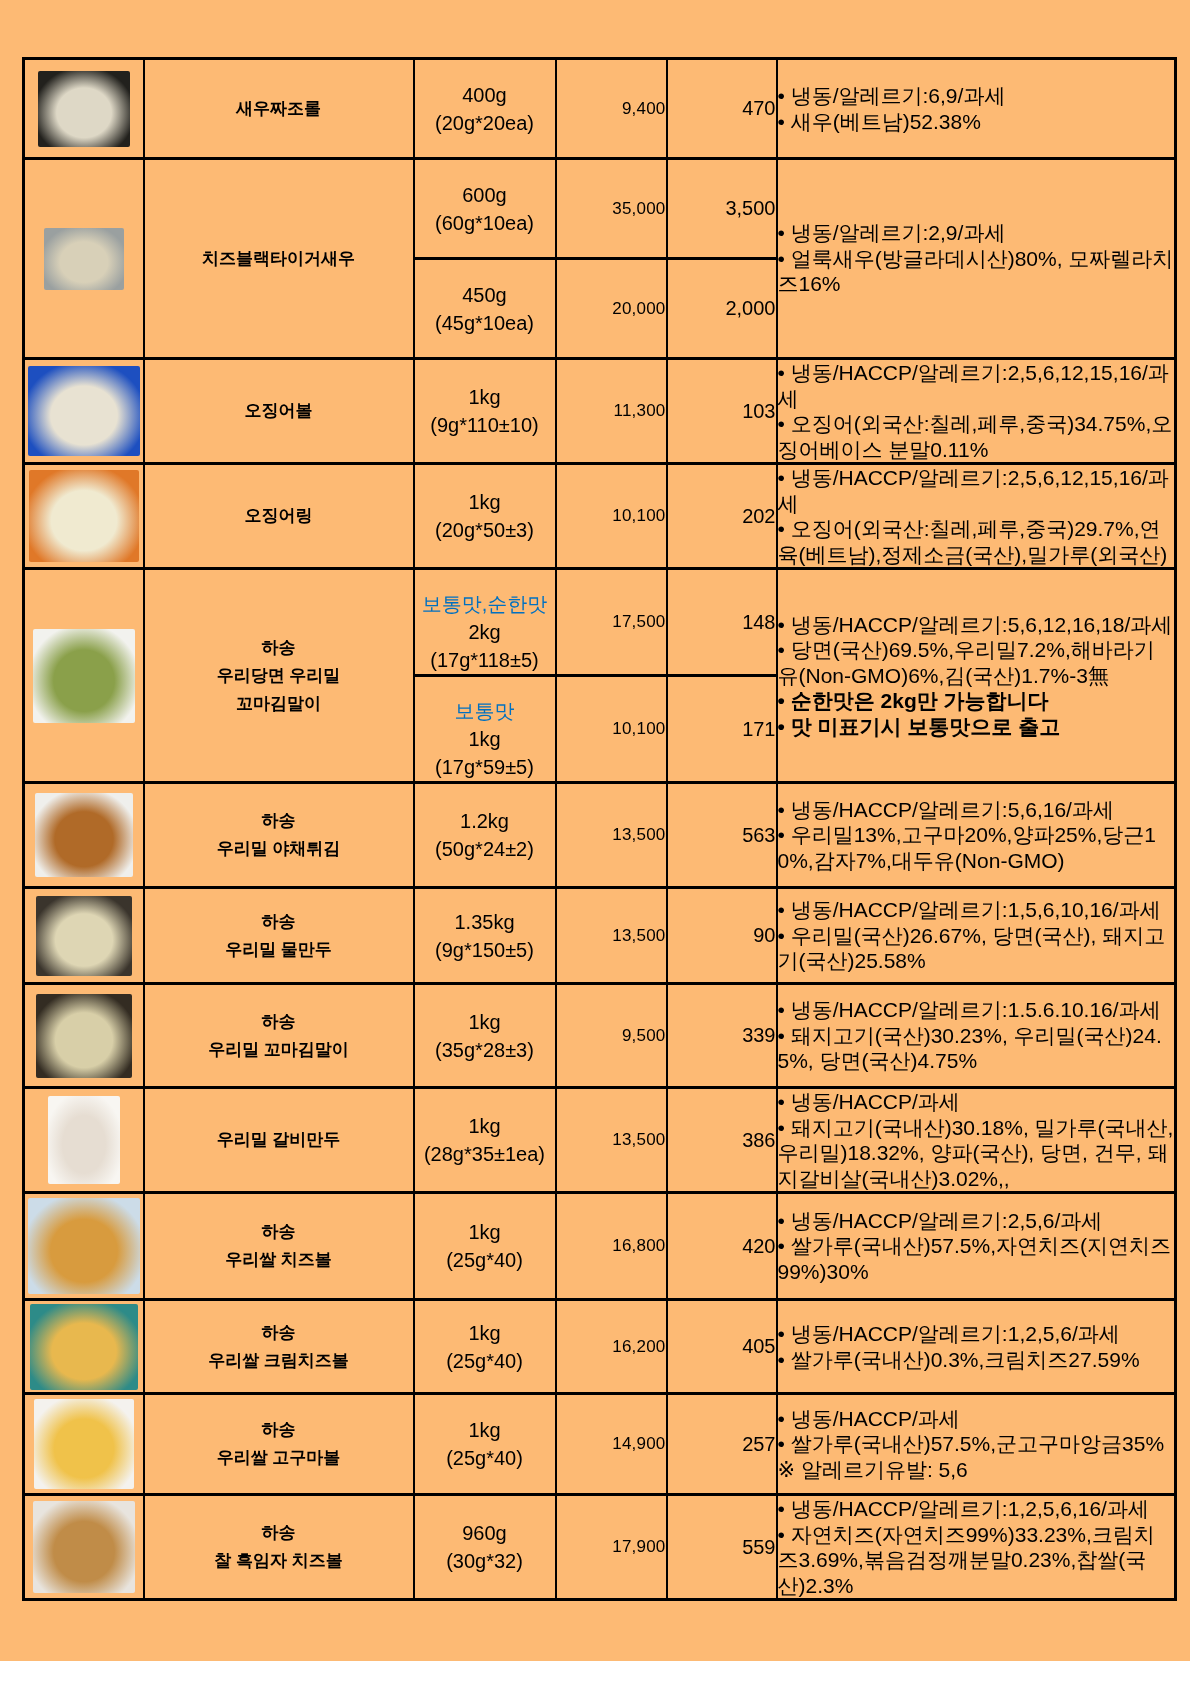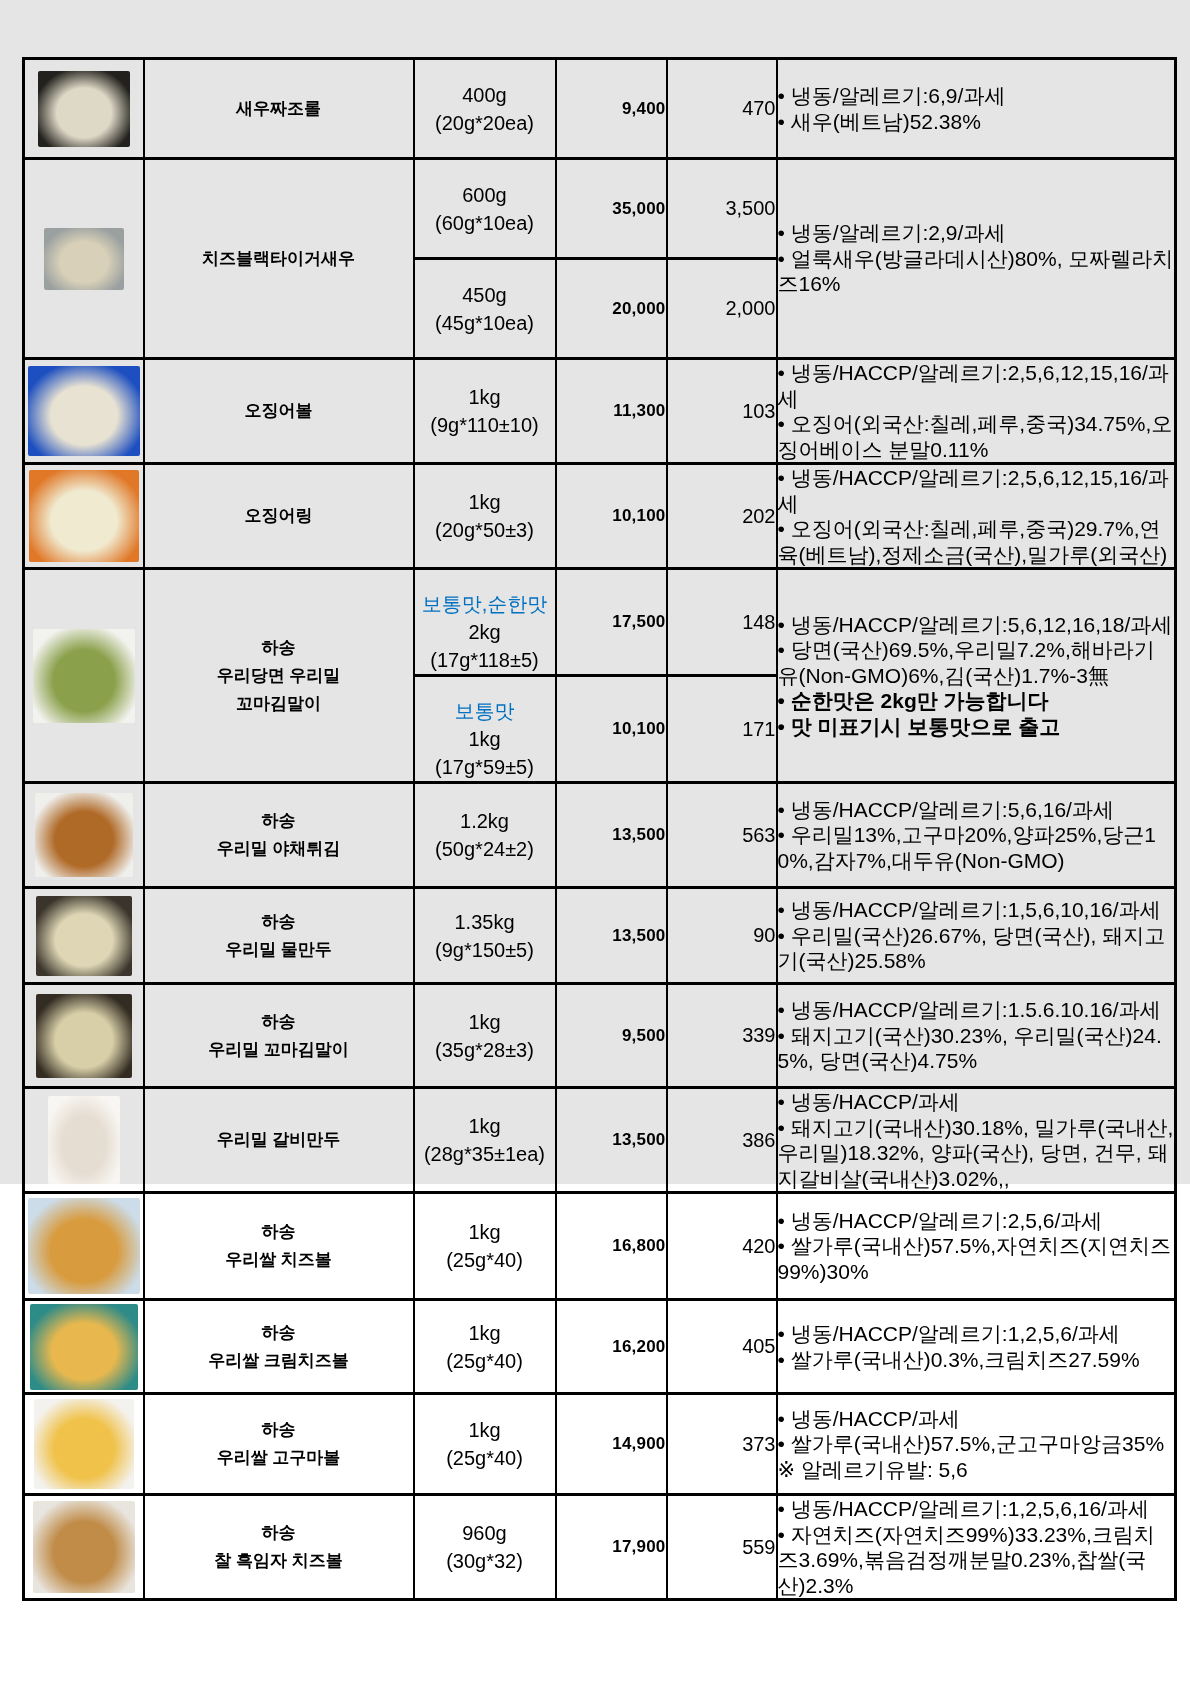--- a/index.html
+++ b/index.html
@@ -1,38 +1,38 @@
 <!DOCTYPE html>
 <html style="--accent-blue: #0070C0;"><head>
 <meta charset="utf-8">
 <style>
   html,body { margin:0; padding:0; background:#ffffff; }
   body {
     width:1190px; height:1684px; position:relative;
     font-family:"Liberation Sans","DejaVu Sans",sans-serif;
     color:#000;
   }
-  .page { position:relative; width:1190px; height:1184px; background:#e5e5e5; }
+  .page { position:relative; width:1190px; height:1661px; background:#fdba74; }
   table.price-table {
     position:absolute; left:22px; top:57px;
     width:1152px; table-layout:fixed;
     border-collapse:collapse;
     border:3px solid #000;
   }
   td.cell {
     border-left:2px solid #000; border-right:2px solid #000;
     border-top:3px solid #000; border-bottom:3px solid #000;
     vertical-align:middle; padding:0; overflow:hidden;
   }
   .photo-cell { text-align:center; }
   .photo { margin:0 auto; border-radius:2px; }
   .name-cell { text-align:center; font-weight:700; font-size:17px; line-height:28px; }
   .spec-cell { text-align:center; font-size:20px; line-height:28px; }
   .flavor-line { color:var(--accent-blue,#0070C0);margin-top:20px; }
-  .price-cell { text-align:right; font-weight:700; font-size:17px; padding-right:13px; letter-spacing:0.2px; }
+  .price-cell { text-align:right; font-weight:400; font-size:17px; padding-right:13px; letter-spacing:0.2px; }
   .unit-cell { text-align:right; font-size:20px; padding-right:8px; }
   .notes-cell { font-size:21px; line-height:25.5px; padding:8px 4px 8px 7px; text-align:left; }
   .note-line { word-break:break-all; }
   .note-line.bold { font-weight:700; }
 </style>
 </head>
 <body>
 
 <div class="page">
   <table class="price-table">
@@ -276,21 +276,21 @@
           </td>
           <td class="cell name-cell" rowspan="1">
             <div class="name-line">하송</div>
             <div class="name-line">우리쌀 고구마볼</div>
           </td>
           <td class="cell spec-cell">
             <div class="weight-line">1kg</div>
             <div class="spec-line">(25g*40)</div>
           </td>
           <td class="cell price-cell"><span>14,900</span></td>
-          <td class="cell unit-cell"><span>373</span></td>
+          <td class="cell unit-cell"><span>257</span></td>
           <td class="cell notes-cell" rowspan="1">
             <div class="note-line">• 냉동/HACCP/과세</div>
             <div class="note-line">• 쌀가루(국내산)57.5%,군고구마앙금35%</div>
             <div class="note-line">※ 알레르기유발: 5,6</div>
           </td>
         </tr>
         <tr style="height: 98px;">
           <td class="cell photo-cell" rowspan="1">
             <div class="photo" style="width: 102px; height: 92px; background: radial-gradient(at 50% 55%, rgb(192, 140, 72) 0px, rgb(192, 140, 72) 42%, rgb(232, 228, 222) 78%);"></div>
           </td>

